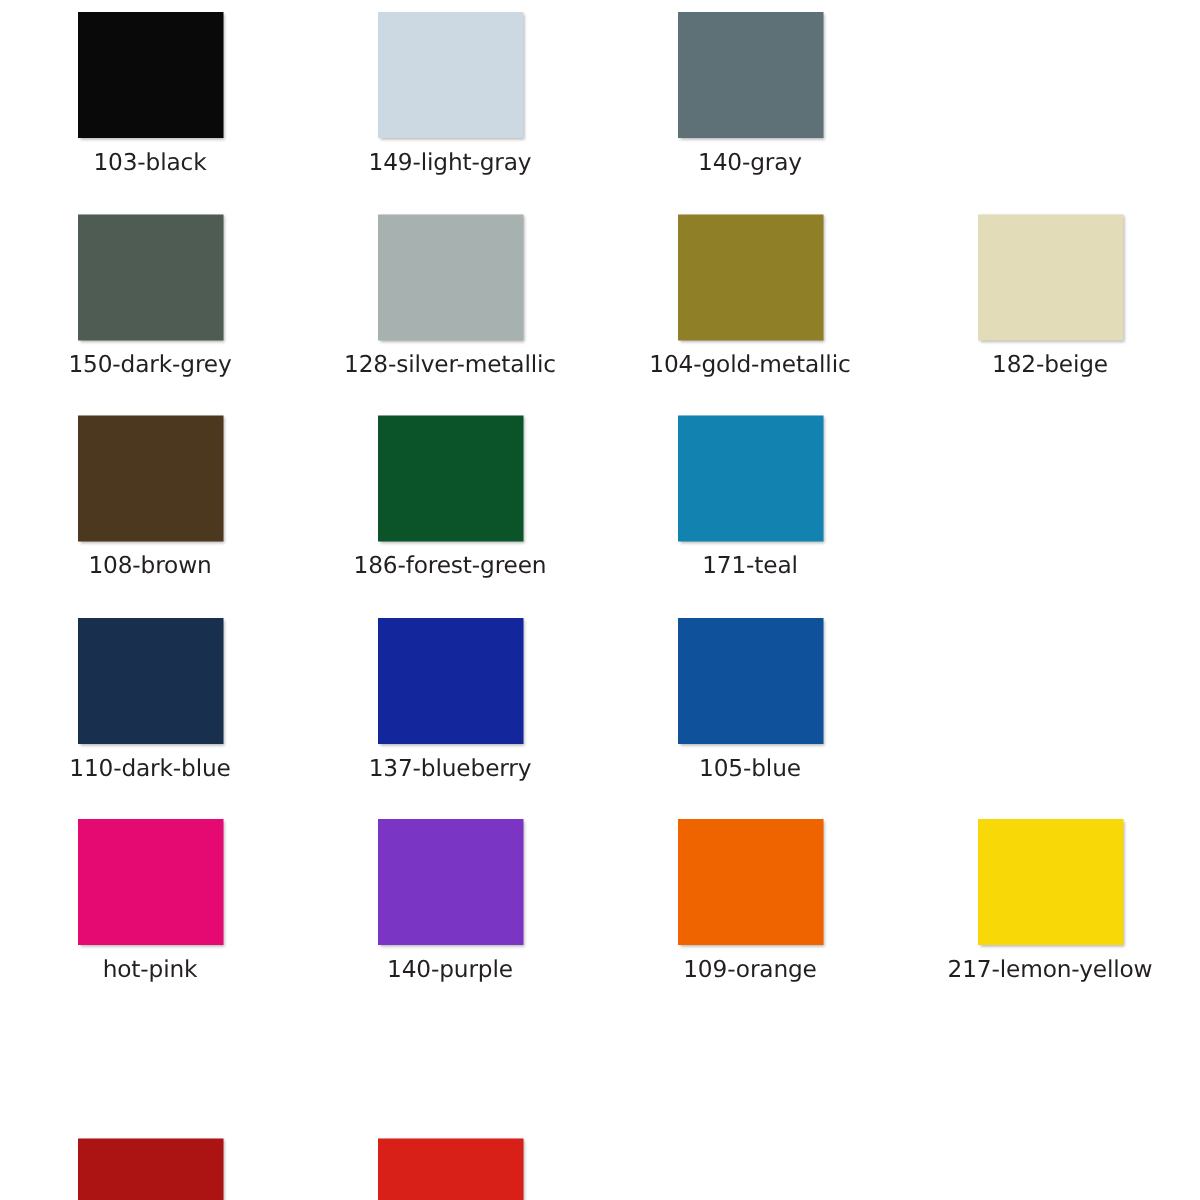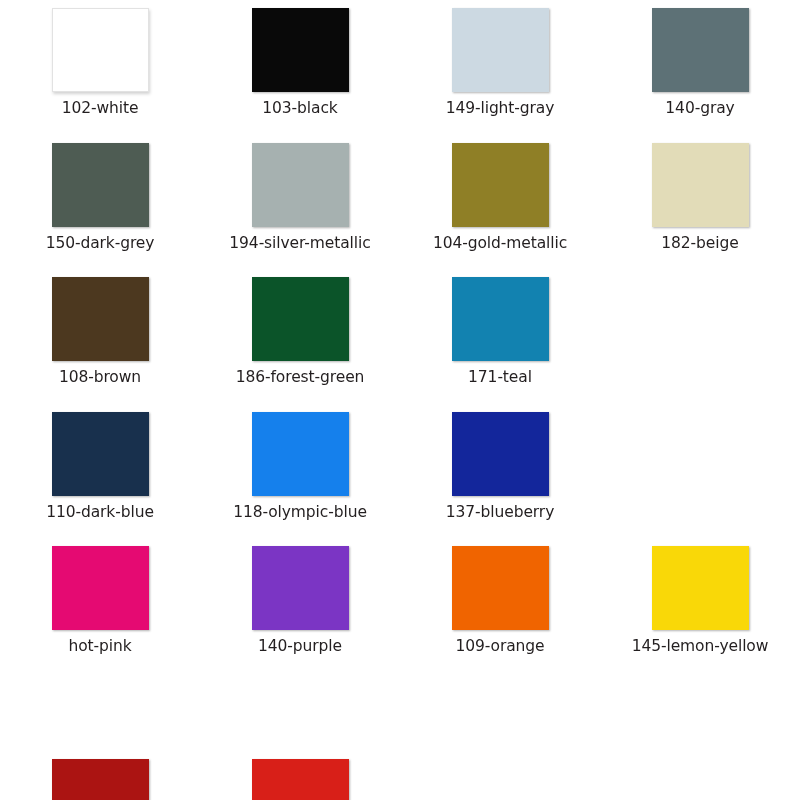--- a/index.html
+++ b/index.html
@@ -71,26 +71,20 @@
   .row-6 { padding-top: 104px; }
 </style>
 </head>
 <body style="background-color: rgb(255, 255, 255);">
 
 <div id="swatch-grid">
 
   <div class="swatch-row row-1">
     <div class="swatch-cell">
       <div class="chip-wrap">
-        <div class="chip is-light" style="background-color: rgb(255, 255, 255);"></div>
-      </div>
-      <div class="chip-label">102-white</div>
-    </div>
-    <div class="swatch-cell">
-      <div class="chip-wrap">
         <div class="chip" style="background-color: rgb(9, 9, 9);"></div>
       </div>
       <div class="chip-label">103-black</div>
     </div>
     <div class="swatch-cell">
       <div class="chip-wrap">
         <div class="chip" style="background-color: rgb(204, 217, 226);"></div>
       </div>
       <div class="chip-label">149-light-gray</div>
     </div>
@@ -106,21 +100,21 @@
     <div class="swatch-cell">
       <div class="chip-wrap">
         <div class="chip" style="background-color: rgb(78, 92, 83);"></div>
       </div>
       <div class="chip-label">150-dark-grey</div>
     </div>
     <div class="swatch-cell">
       <div class="chip-wrap">
         <div class="chip" style="background-color: rgb(166, 177, 176);"></div>
       </div>
-      <div class="chip-label">194-silver-metallic</div>
+      <div class="chip-label">128-silver-metallic</div>
     </div>
     <div class="swatch-cell">
       <div class="chip-wrap">
         <div class="chip" style="background-color: rgb(143, 127, 38);"></div>
       </div>
       <div class="chip-label">104-gold-metallic</div>
     </div>
     <div class="swatch-cell">
       <div class="chip-wrap">
         <div class="chip" style="background-color: rgb(226, 220, 184);"></div>
@@ -152,30 +146,30 @@
 
   <div class="swatch-row row-4">
     <div class="swatch-cell">
       <div class="chip-wrap">
         <div class="chip" style="background-color: rgb(24, 48, 77);"></div>
       </div>
       <div class="chip-label">110-dark-blue</div>
     </div>
     <div class="swatch-cell">
       <div class="chip-wrap">
-        <div class="chip" style="background-color: rgb(21, 128, 236);"></div>
-      </div>
-      <div class="chip-label">118-olympic-blue</div>
-    </div>
-    <div class="swatch-cell">
-      <div class="chip-wrap">
         <div class="chip" style="background-color: rgb(19, 38, 155);"></div>
       </div>
       <div class="chip-label">137-blueberry</div>
     </div>
+    <div class="swatch-cell">
+      <div class="chip-wrap">
+        <div class="chip" style="background-color: rgb(15, 82, 155);"></div>
+      </div>
+      <div class="chip-label">105-blue</div>
+    </div>
   </div>
 
   <div class="swatch-row row-5">
     <div class="swatch-cell">
       <div class="chip-wrap">
         <div class="chip" style="background-color: rgb(229, 10, 114);"></div>
       </div>
       <div class="chip-label">hot-pink</div>
     </div>
     <div class="swatch-cell">
@@ -187,21 +181,21 @@
     <div class="swatch-cell">
       <div class="chip-wrap">
         <div class="chip" style="background-color: rgb(240, 100, 0);"></div>
       </div>
       <div class="chip-label">109-orange</div>
     </div>
     <div class="swatch-cell">
       <div class="chip-wrap">
         <div class="chip" style="background-color: rgb(249, 216, 8);"></div>
       </div>
-      <div class="chip-label">145-lemon-yellow</div>
+      <div class="chip-label">217-lemon-yellow</div>
     </div>
   </div>
 
   <div class="swatch-row row-6">
     <div class="swatch-cell">
       <div class="chip-wrap">
         <div class="chip" style="background-color: rgb(171, 20, 18);"></div>
       </div>
 
     </div>

